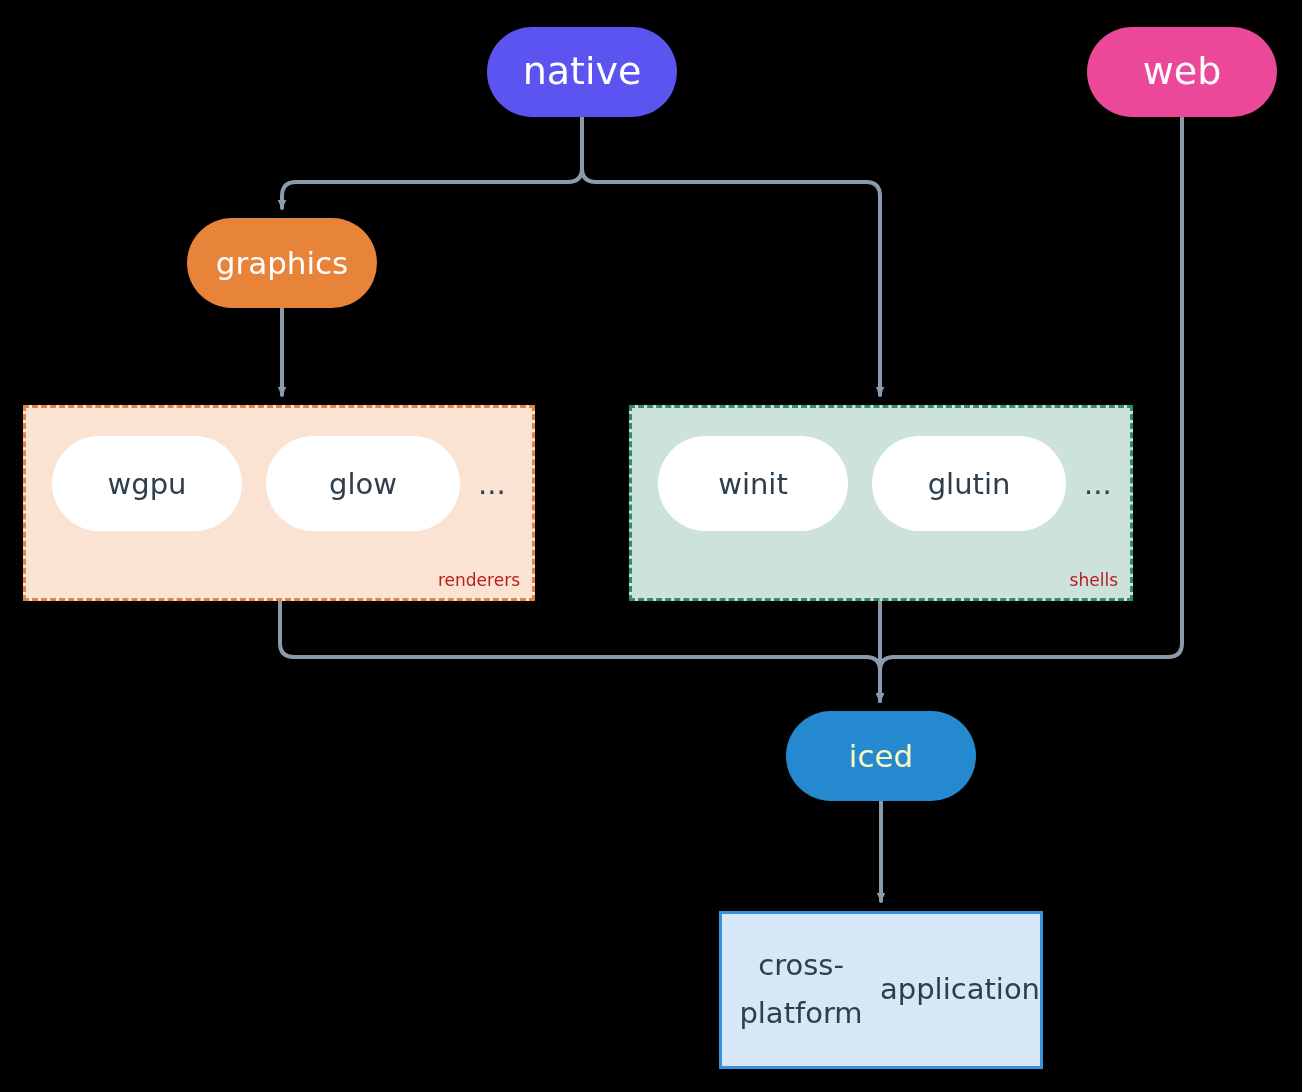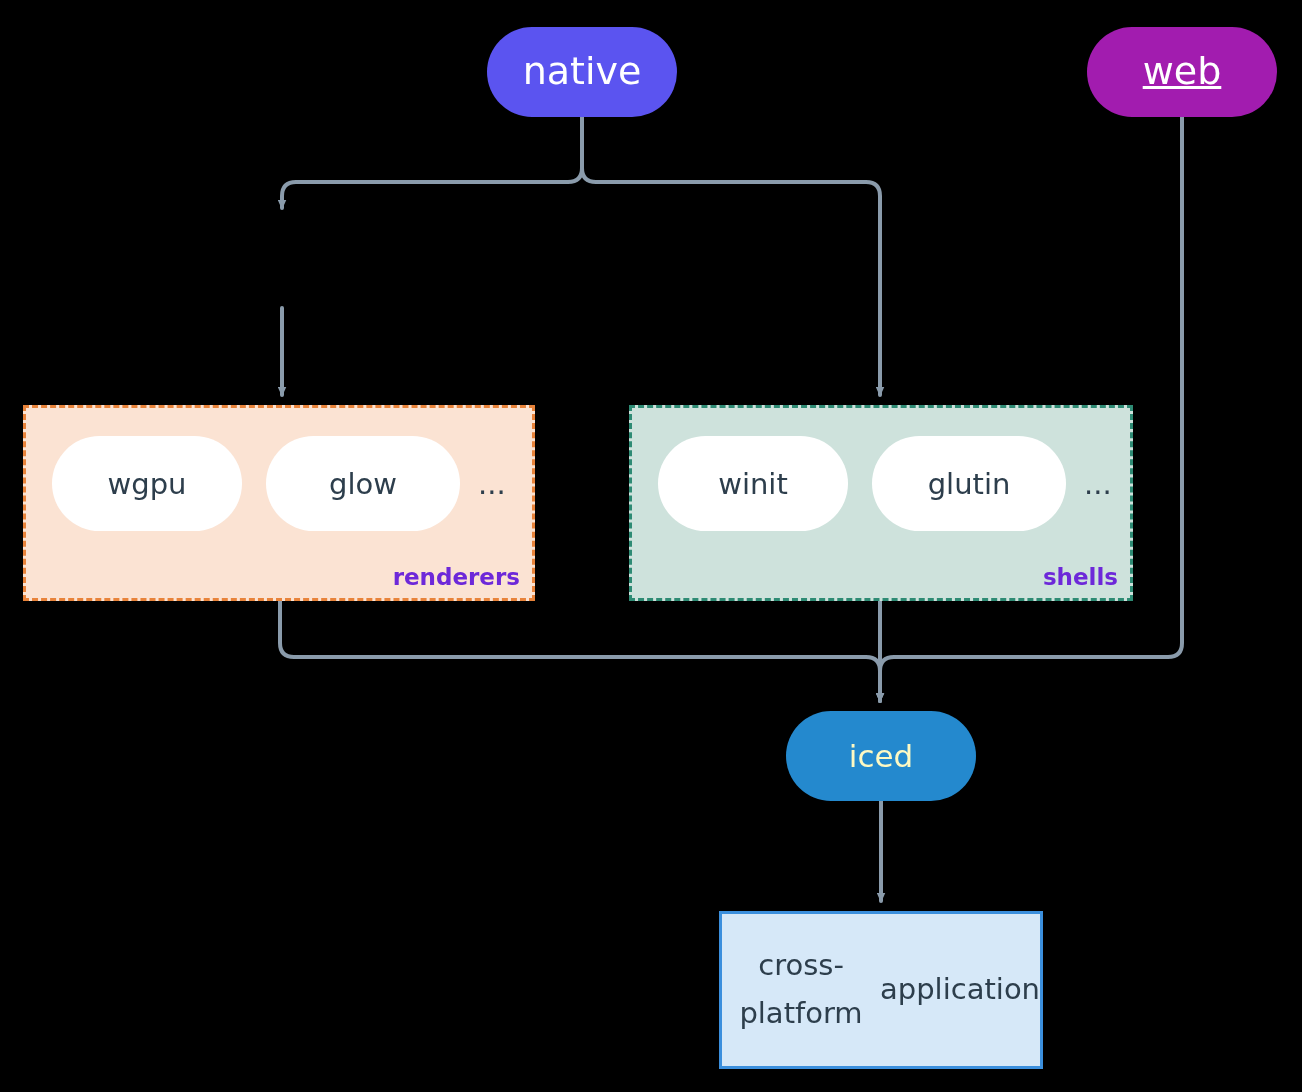--- a/index.html
+++ b/index.html
@@ -77,23 +77,22 @@
     width: 512px; height: 196px;
   }
   #group-shells {
     left: 629px; top: 405px;
     width: 504px; height: 196px;
   }
   .group-label {
     position: absolute;
     right: 12px;
     bottom: 8px;
-    font-size: 23px;
-    color: #6d28d9;
-    font-weight: bold;
+    font-size: 17px;
+    color: #b91c1c;
   }
   
   .inner-pill {
     position: absolute;
     box-sizing: border-box;
     display: flex;
     align-items: center;
     justify-content: center;
     background: #ffffff;
     border-radius: 52px;
@@ -155,24 +154,27 @@
       <path d="M1182,117 L1182,643 Q1182,657 1168,657 L894,657 Q880,657 880,671 L880,701" marker-end="url(#arrowhead)"></path>
 
       <path d="M881,801 L881,901" marker-end="url(#arrowhead)"></path>
     </g>
   </svg>
 
   <div class="node pill-top" id="node-native" style="background:#5b54f0;">
     <span>native</span>
   </div>
 
-  <div class="node pill-top" id="node-web" style="background:#a21caf;text-decoration:underline;">
+  <div class="node pill-top" id="node-web" style="background:#ec4899;">
     <span>web</span>
   </div>
 
+  <div class="node" id="node-graphics" style="background:#e8833a;">
+    <span>graphics</span>
+  </div>
 
   <div class="group-box" id="group-renderers" style="background:#fbe3d3; border-color:#e8833a;padding-left:17px;">
     <div class="inner-pill" id="pill-wgpu">
       <span>wgpu</span>
     </div>
     <div class="inner-pill" id="pill-glow">
       <span>glow</span>
     </div>
     <div class="inner-ellipsis" id="ellipsis-renderers">...</div>
     <div class="group-label">renderers</div>

